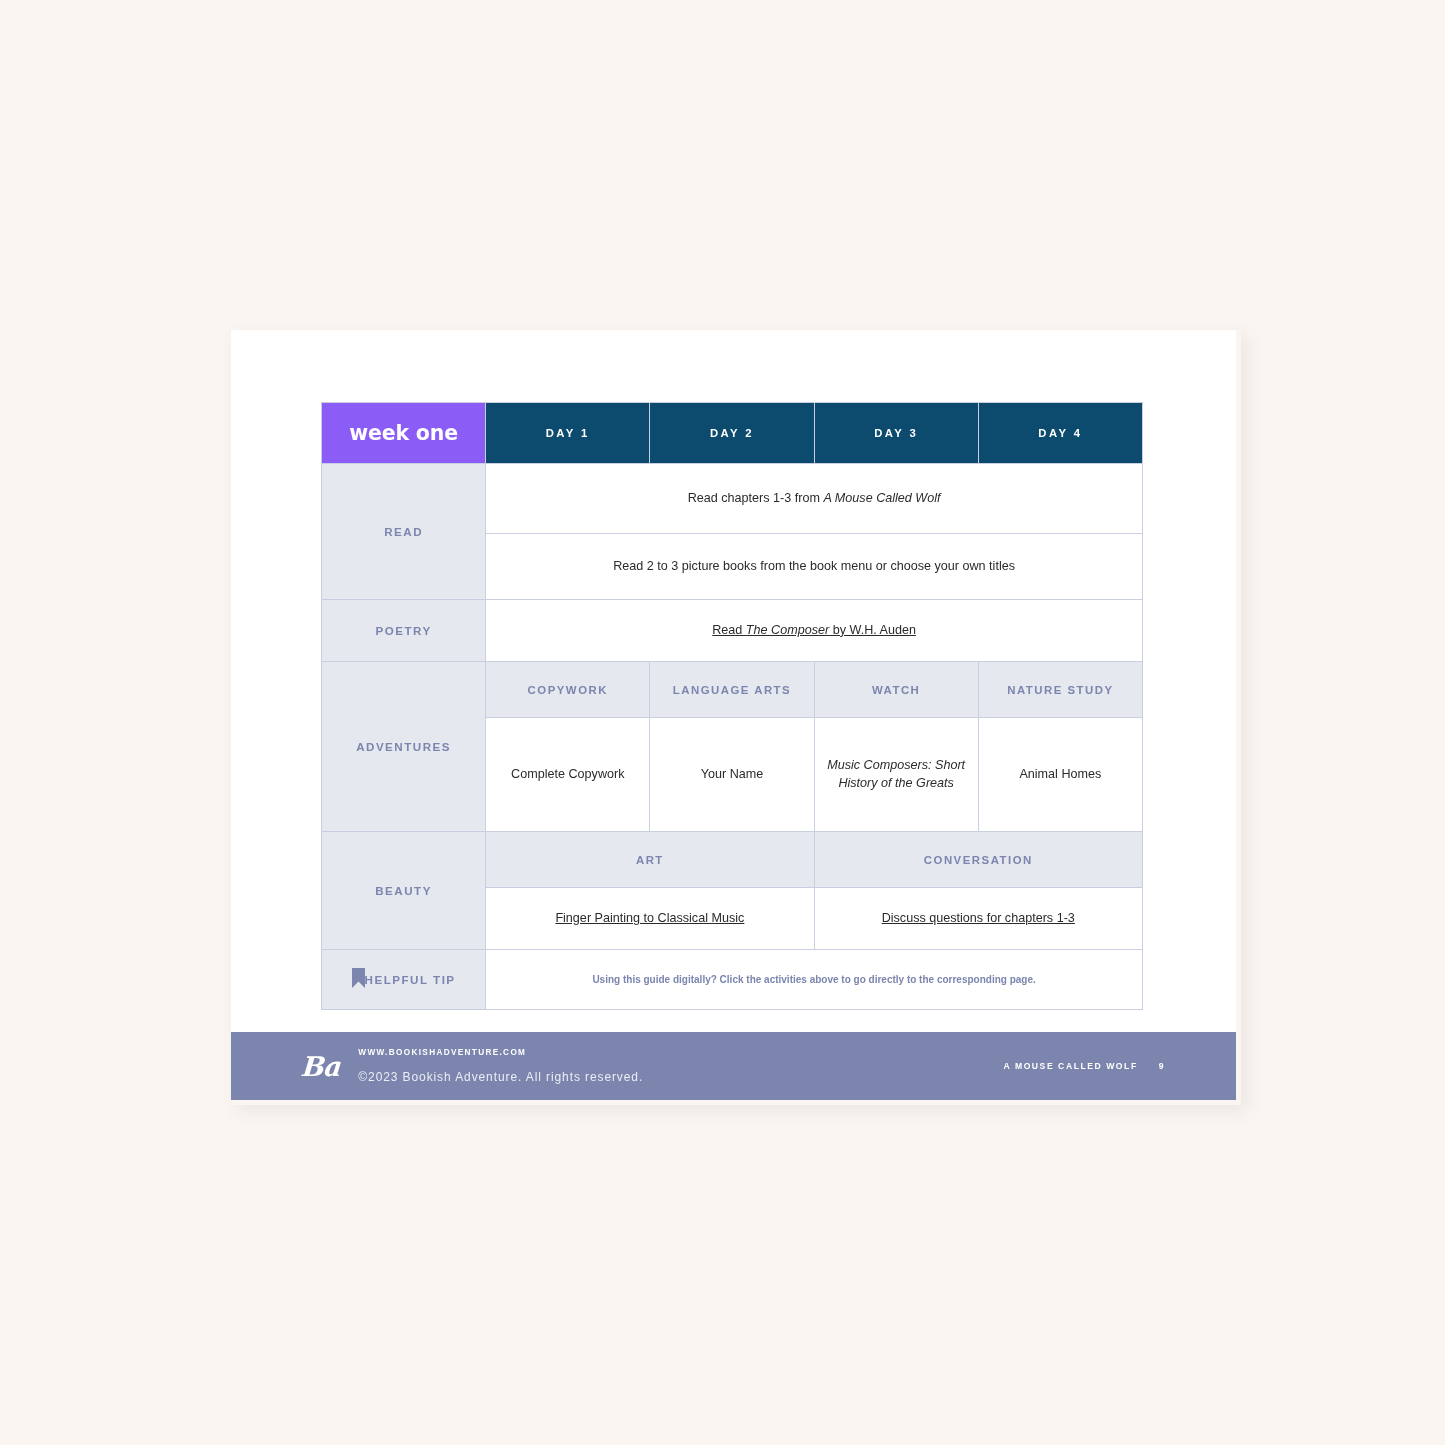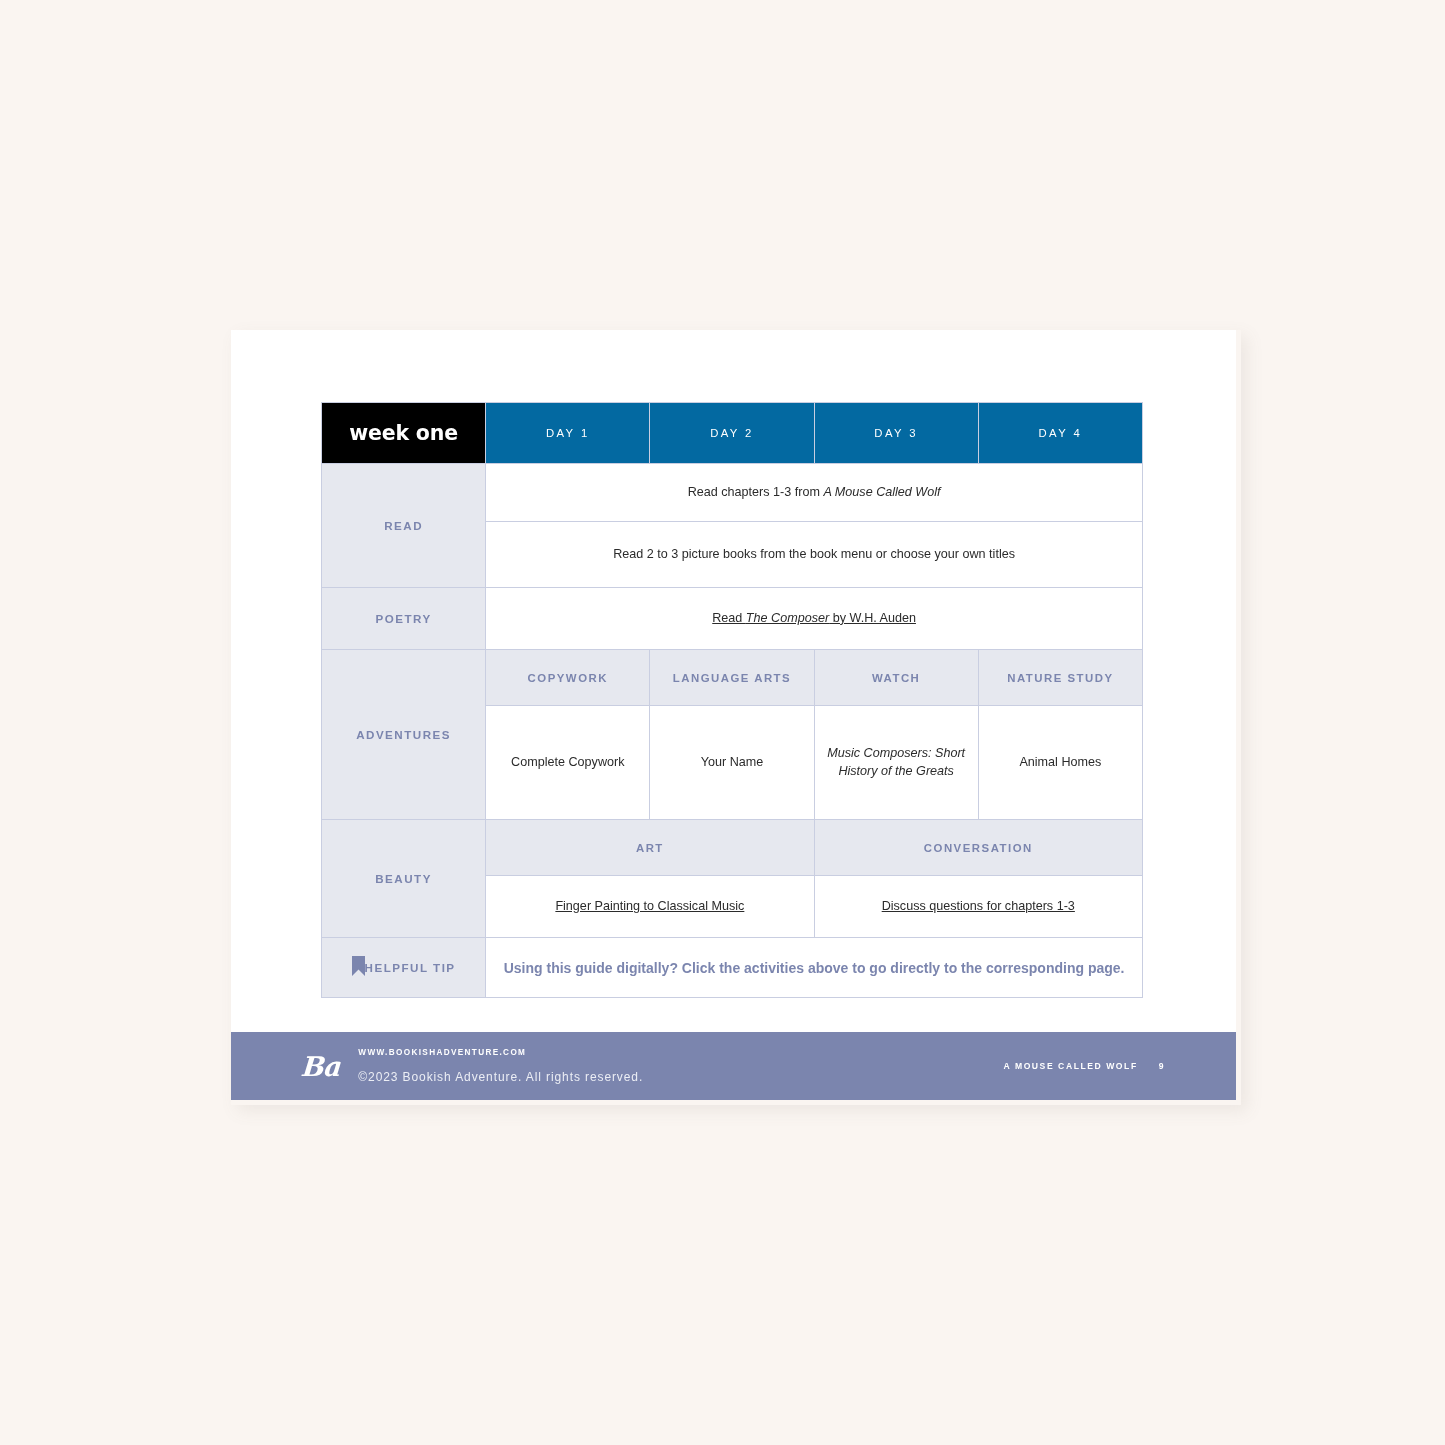--- a/index.html
+++ b/index.html
@@ -82,36 +82,36 @@
     table-layout: fixed;
   }
   #planner td, #planner th {
     border: 1px solid #c9cee1;
     padding: 0;
     vertical-align: middle;
     text-align: center;
   }
   
   .hdr-week {
-    background: #000000;
+    background: #8b5cf6;
     height: 61px;
   }
   .hdr-week-label {
     color: #ffffff;
     font-size: 20.5px;
     font-weight: bold;
     letter-spacing: -0.2px;
     font-family: "DejaVu Sans", sans-serif;
   }
   .hdr-day {
-    background: #0369a1;
+    background: #0c4a6e;
     height: 61px;
     color: #ffffff;
     font-size: 11.3px;
-    font-weight: normal;
+    font-weight: bold;
     letter-spacing: 2.4px;
   }
   
   .cat-label {
     background: #e6e8ef;
     color: #7b85ae;
     font-size: 11.6px;
     font-weight: bold;
     letter-spacing: 1.5px;
     width: 165px;
@@ -143,26 +143,26 @@
     background: #e6e8ef;
     color: #7b85ae;
     font-size: 11.4px;
     font-weight: bold;
     letter-spacing: 1.5px;
     height: 56px;
   }
   .tip-text {
     background: #ffffff;
     color: #7b85ae;
-    font-size: 14px;
+    font-size: 10px;
     font-weight: bold;
     padding: 10px 14px;
   }
   .it { font-style: italic; }
-  .r-read1 { height: 58px; }
+  .r-read1 { height: 70px; }
   .r-read2 { height: 66px; }
   .r-poetry { height: 62px; text-decoration: underline; }
   .r-adv { height: 114px; }
   .r-beauty { height: 62px; text-decoration: underline; }
   .r-tip { height: 60px; }
 </style>
 </head>
 <body>
 
 <div id="page">

